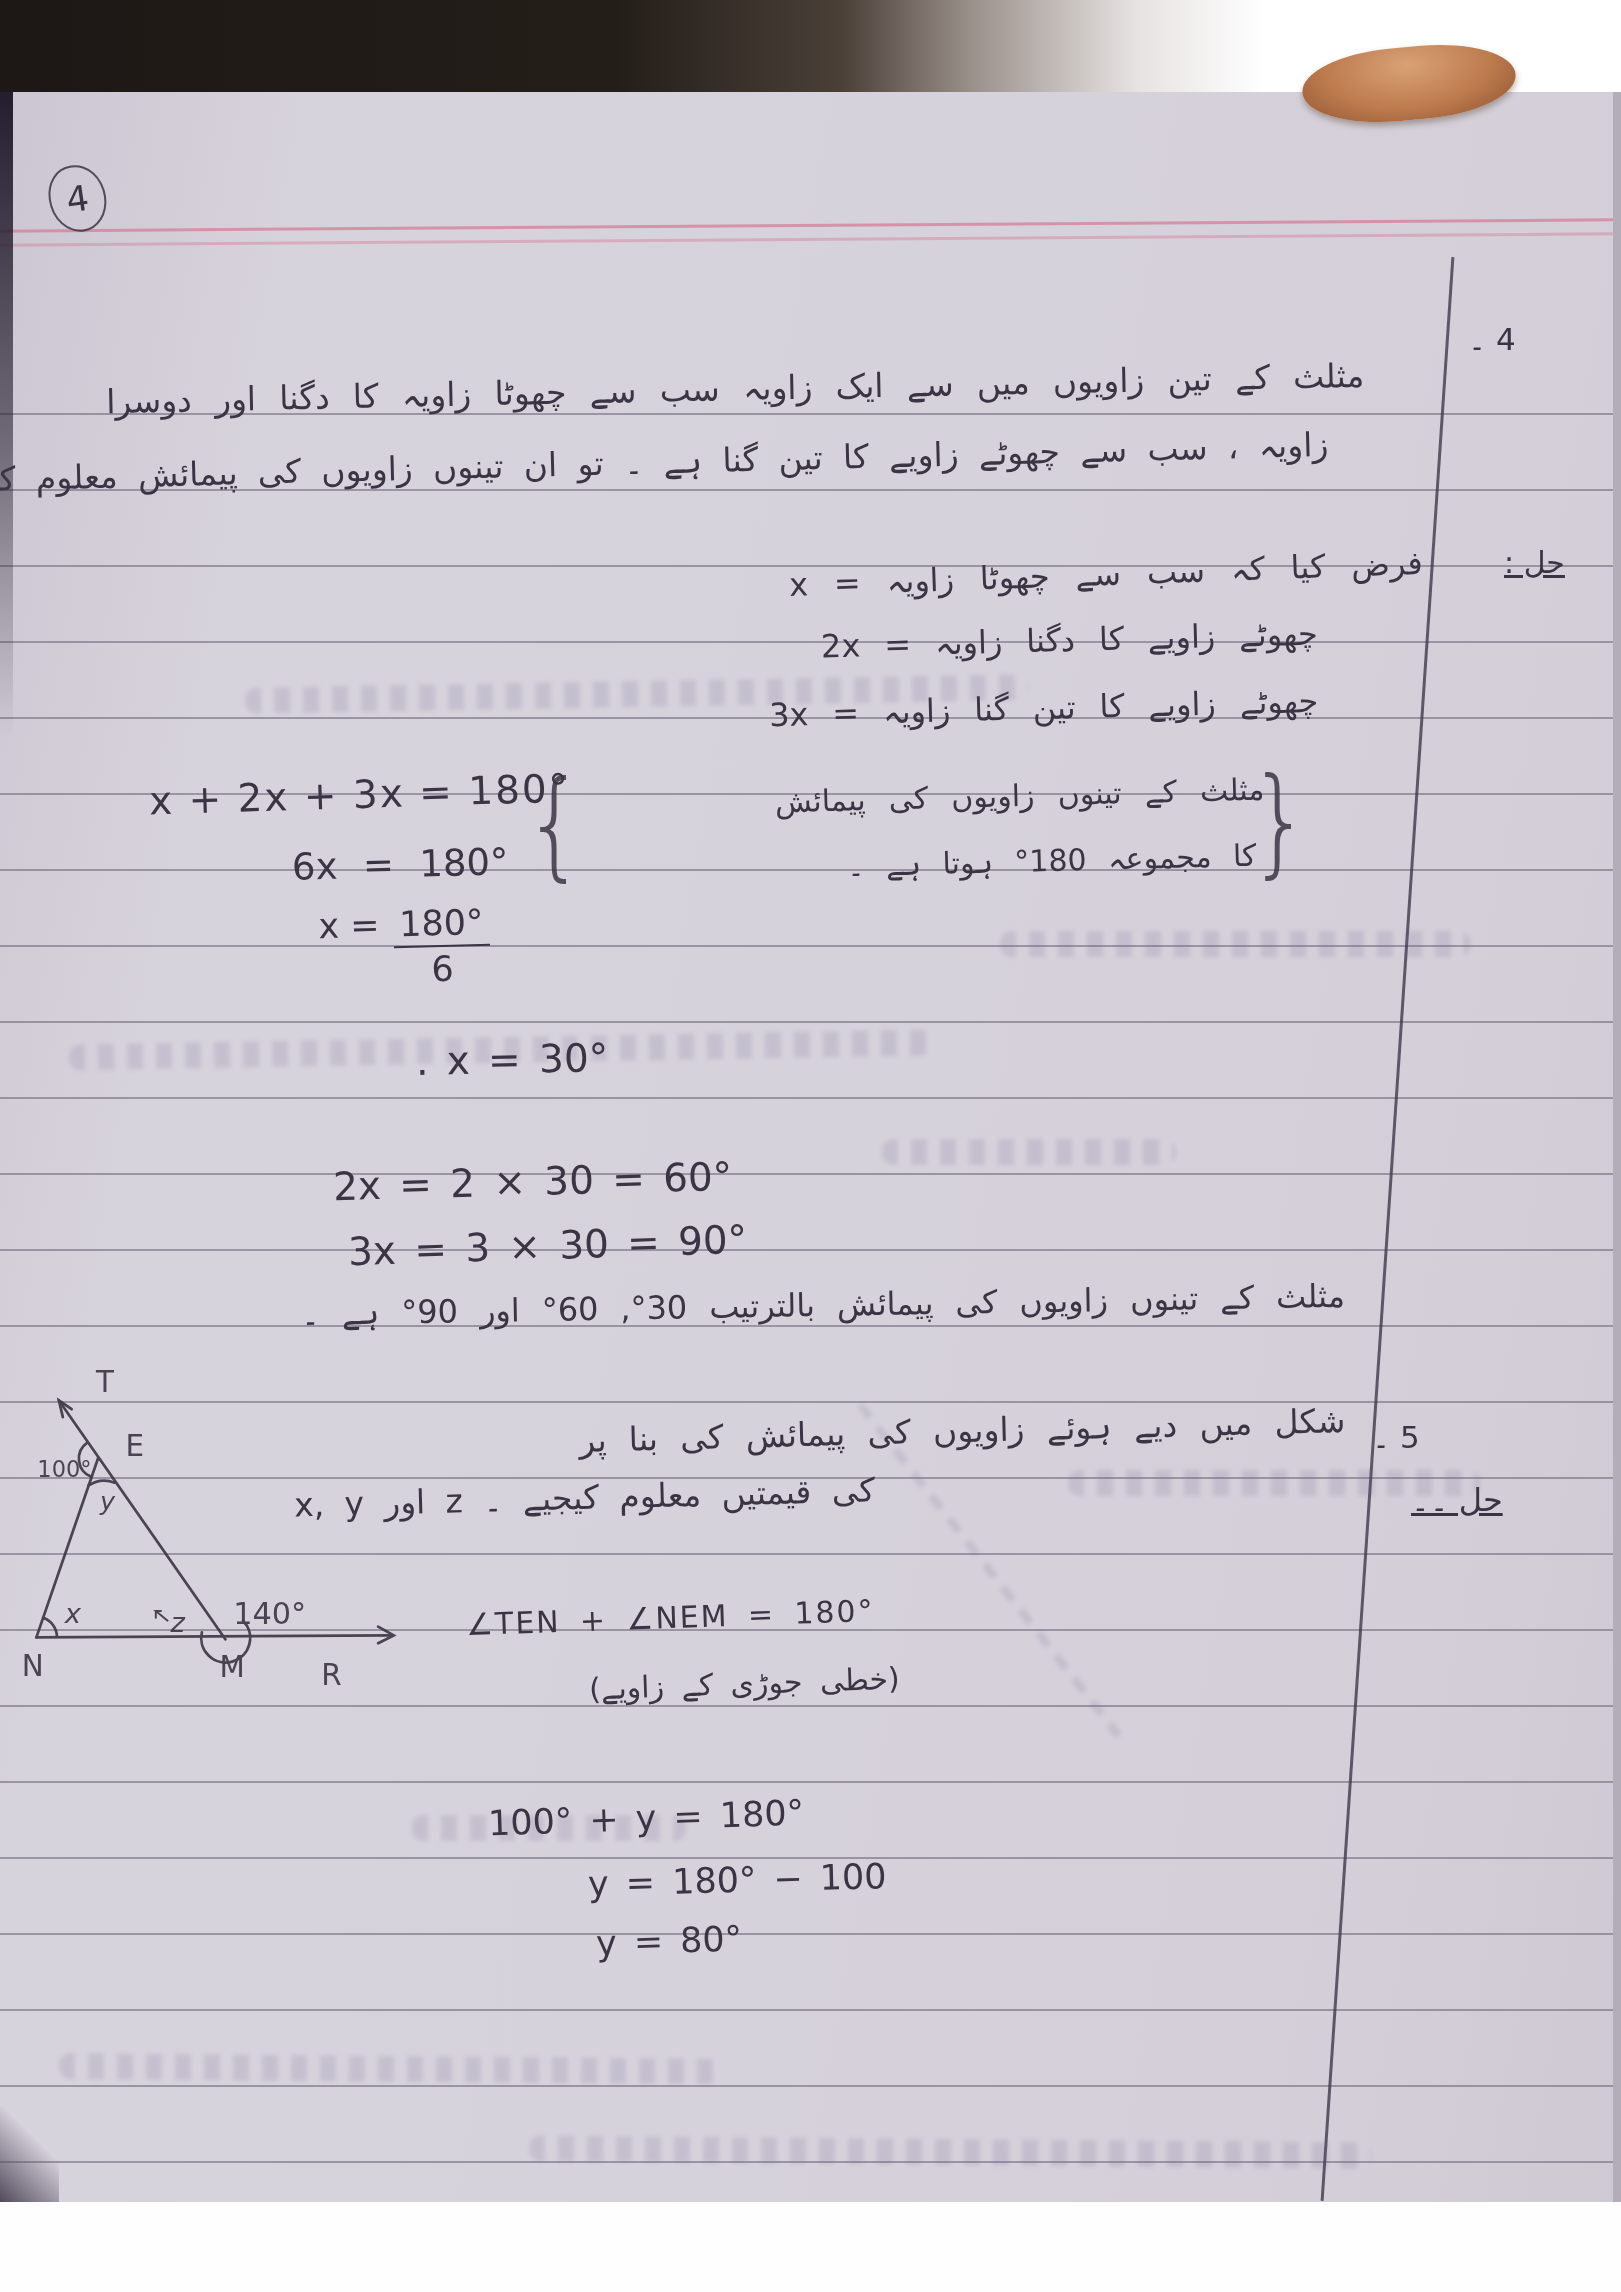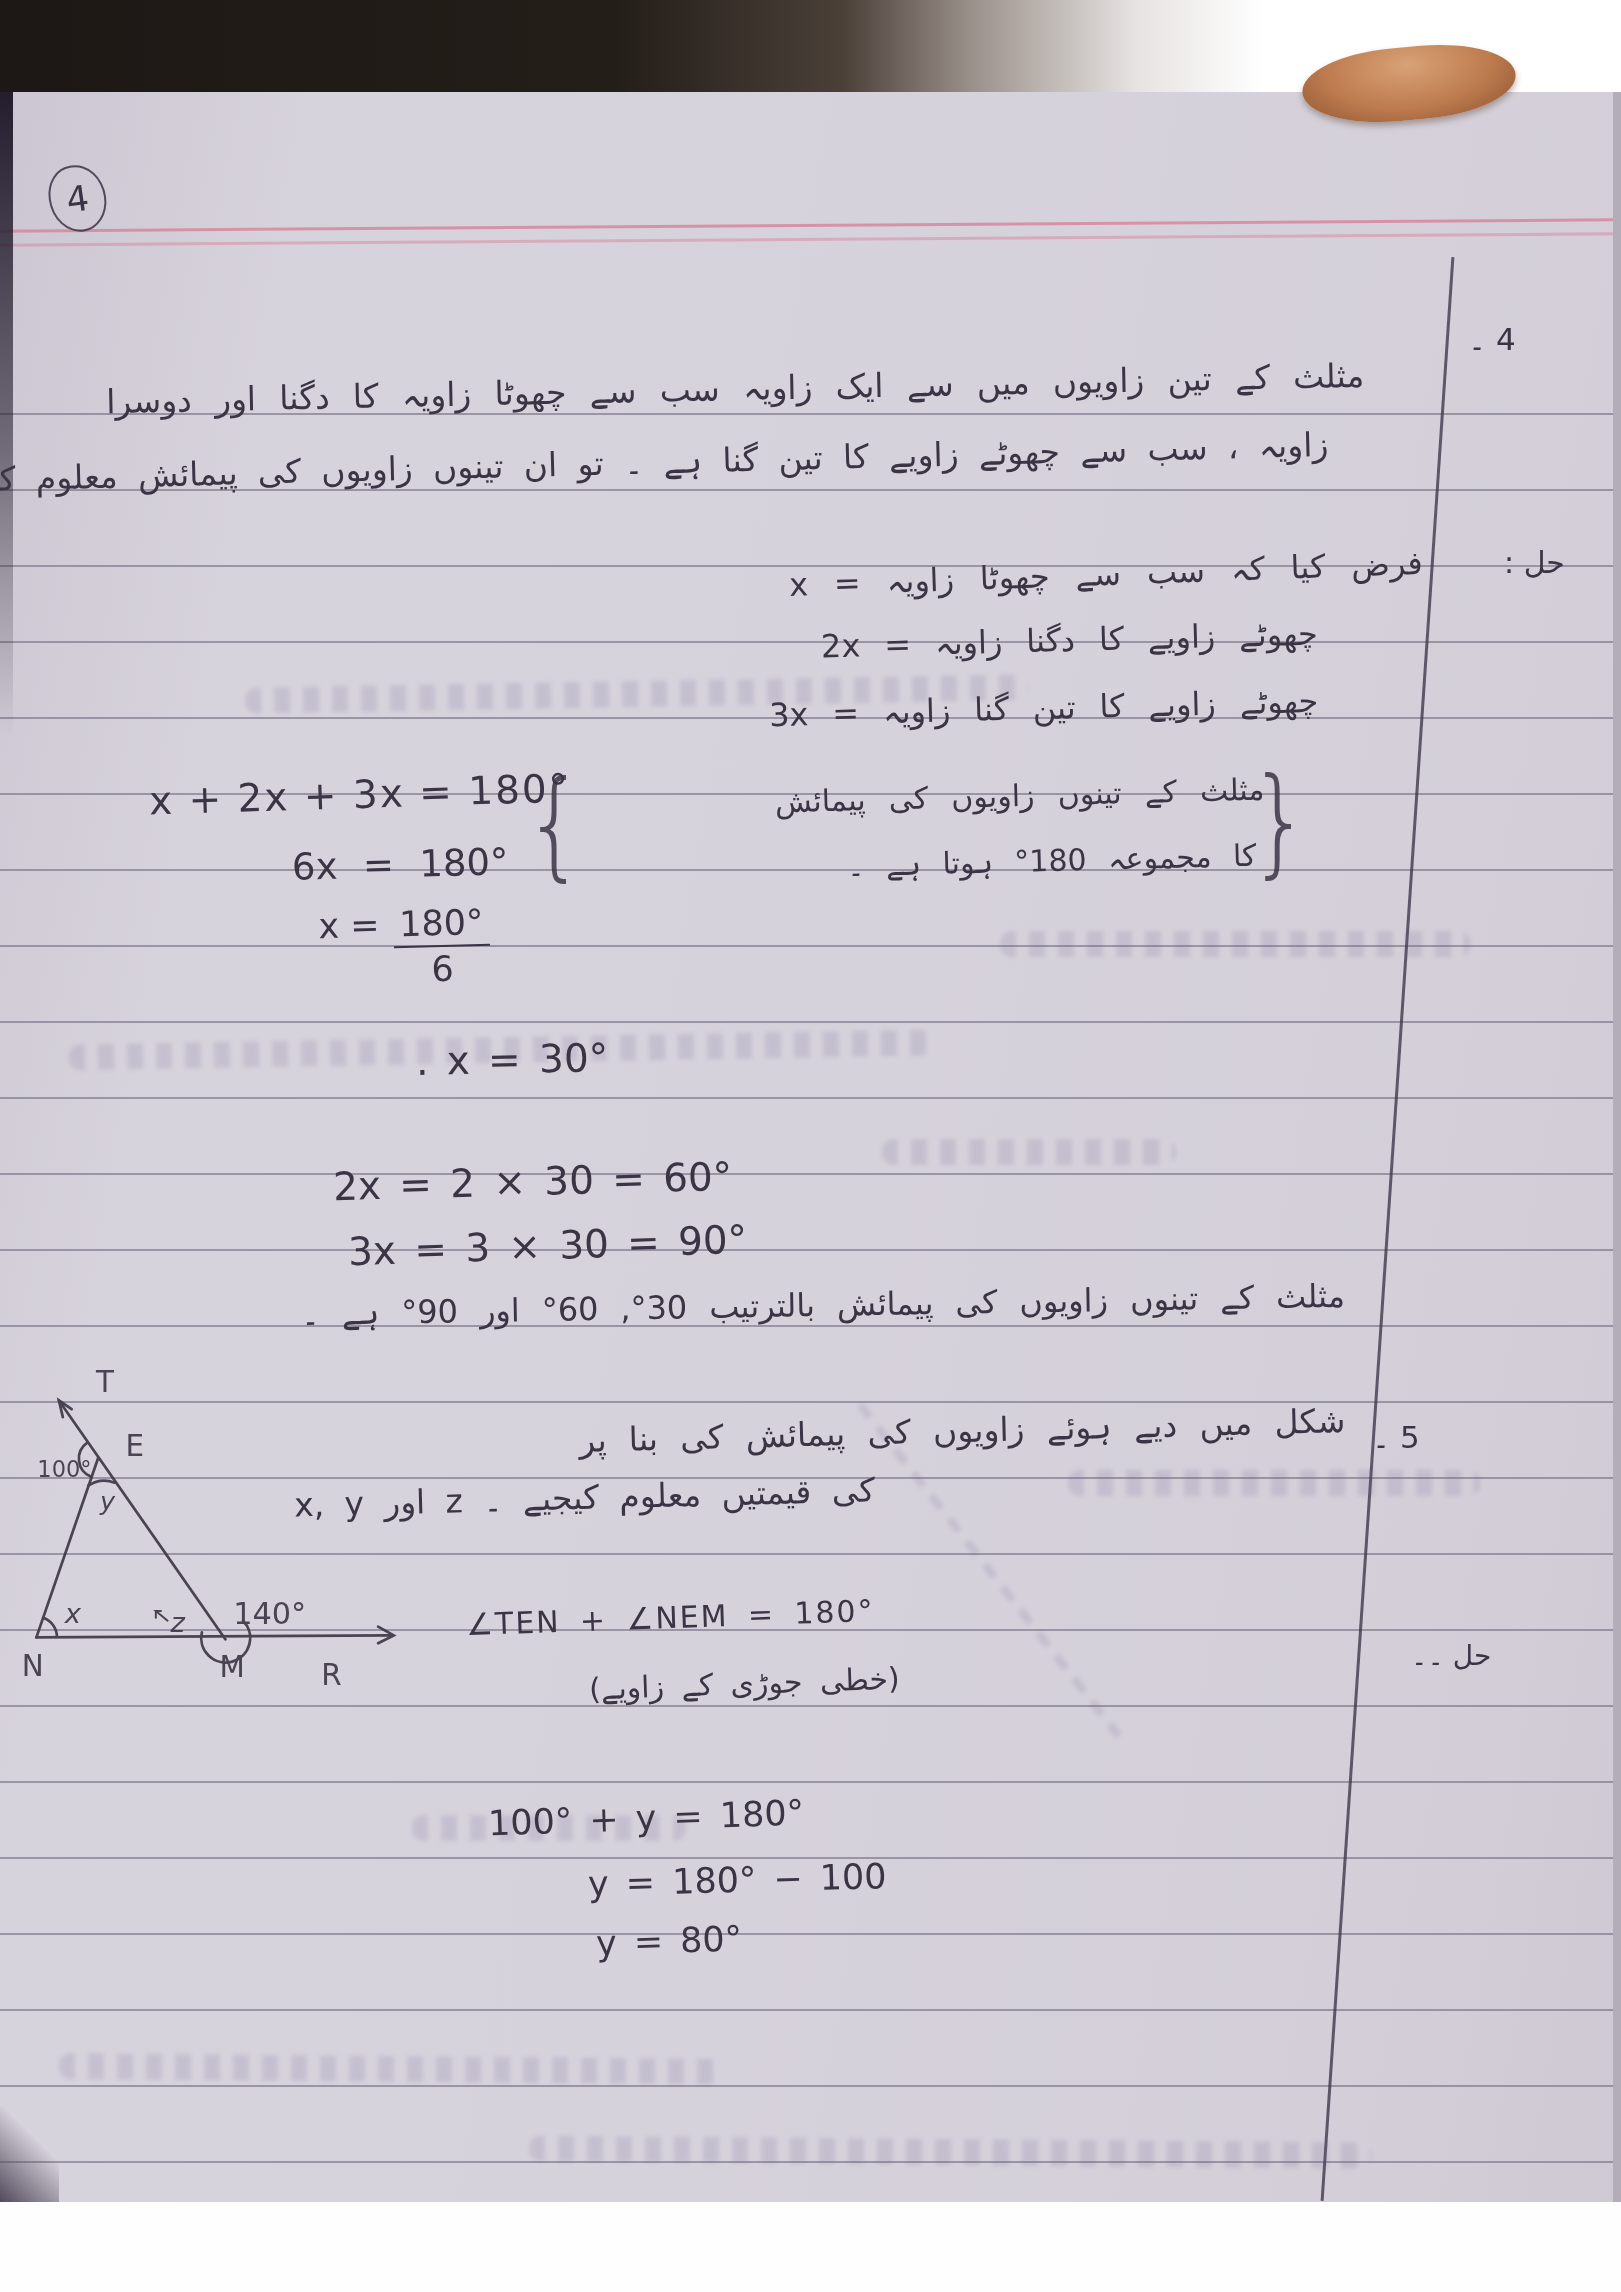--- a/index.html
+++ b/index.html
@@ -73,21 +73,21 @@
   <div class="ghost" style="left:59px;top:2056px;width:667px;transform:rotate(.5deg);"></div>
   <div class="ghost" style="left:529px;top:2139px;width:843px;transform:rotate(.5deg);"></div>
   <div class="ghost" style="left:863px;top:1402px;width:421px;height:7.8px;transform:rotate(52deg);transform-origin:0 0;"></div>
 
   <div class="hw badge">4</div>
 
   <div class="hw rtl" style="left:1468px;top:321px;font-size:31px;">4 ۔</div>
   <div class="hw rtl" style="right:257px;top:369px;font-size:33px;word-spacing:12.7px;transform:rotate(-1.2deg);">مثلث کے تین زاویوں میں سے ایک زاویہ سب سے چھوٹا زاویہ کا دگنا اور دوسرا</div>
   <div class="hw rtl" style="right:292px;top:443px;font-size:33px;word-spacing:9.8px;transform:rotate(-1.5deg);">زاویہ ، سب سے چھوٹے زاویے کا تین گنا ہے ۔ تو ان تینوں زاویوں کی پیمائش معلوم کیجیے</div>
 
-  <div class="hw rtl" style="left:1504px;top:545px;font-size:30px;">حل :</div>
+  <div class="hw rtl" style="left:1504px;top:545px;font-size:30px;text-decoration:underline;">حل :</div>
   <div class="hw rtl" style="right:198px;top:555px;font-size:32px;word-spacing:15.7px;transform:rotate(-2deg);">فرض کیا کہ سب سے چھوٹا زاویہ = x</div>
   <div class="hw rtl" style="right:303px;top:621px;font-size:32px;word-spacing:13.7px;transform:rotate(-1.5deg);">چھوٹے زاویے کا دگنا زاویہ = 2x</div>
   <div class="hw rtl" style="right:303px;top:689px;font-size:32px;word-spacing:13.7px;transform:rotate(-1.5deg);">چھوٹے زاویے کا تین گنا زاویہ = 3x</div>
 
   <div class="hw" style="left:149px;top:772px;font-size:39px;letter-spacing:2px;transform:rotate(-1.8deg);">x + 2x + 3x  =  180°</div>
   <div class="hw brace" style="left:518px;top:766px;">{</div>
   <div class="hw brace" style="left:1243px;top:763px;">}</div>
   <div class="hw rtl" style="right:357px;top:778px;font-size:30px;word-spacing:13.7px;transform:rotate(-1.5deg);">مثلث کے تینوں زاویوں کی پیمائش</div>
   <div class="hw rtl" style="right:365px;top:843px;font-size:30px;word-spacing:11.8px;transform:rotate(-1.5deg);">کا مجموعہ 180° ہوتا ہے ۔</div>
 
@@ -98,21 +98,21 @@
   </div>
 
   <div class="hw" style="left:416px;top:1037px;font-size:39px;word-spacing:5.9px;transform:rotate(-1.2deg);">.  x  =  30°</div>
   <div class="hw" style="left:333px;top:1159px;font-size:39px;word-spacing:5.9px;transform:rotate(-1.5deg);">2x = 2 × 30 = 60°</div>
   <div class="hw" style="left:348px;top:1223px;font-size:39px;word-spacing:5.9px;transform:rotate(-1.8deg);">3x = 3 × 30 = 90°</div>
   <div class="hw rtl" style="right:276px;top:1286px;font-size:32px;word-spacing:11.8px;transform:rotate(-1deg);">مثلث کے تینوں زاویوں کی پیمائش بالترتیب 30°, 60° اور 90° ہے ۔</div>
 
   <div class="hw rtl" style="left:1372px;top:1419px;font-size:31px;">5 ۔</div>
   <div class="hw rtl" style="right:276px;top:1411px;font-size:33px;word-spacing:11.8px;transform:rotate(-1.5deg);">شکل میں دیے ہوئے زاویوں کی پیمائش کی بنا پر</div>
   <div class="hw rtl" style="right:746px;top:1478px;font-size:33px;word-spacing:9.8px;transform:rotate(-1.5deg);">x, y اور z کی قیمتیں معلوم کیجیے ۔</div>
-  <div class="hw rtl" style="left:1411px;top:1639px;font-size:28px;">حل ۔۔</div>
+  <div class="hw rtl" style="left:1411px;top:1481px;font-size:32px;text-decoration:underline;">حل ۔۔</div>
 
   <div class="hw" style="left:466px;top:1600px;font-size:30px;letter-spacing:2px;word-spacing:7.8px;transform:rotate(-2deg);">∠TEN + ∠NEM = 180°</div>
   <div class="hw rtl" style="right:721px;top:1666px;font-size:30px;word-spacing:7.8px;transform:rotate(-2deg);">(خطی جوڑی کے زاویے)</div>
   <div class="hw" style="left:488px;top:1798px;font-size:35px;word-spacing:5.9px;transform:rotate(-2deg);">100° + y  =  180°</div>
   <div class="hw" style="left:588px;top:1860px;font-size:35px;word-spacing:5.9px;transform:rotate(-1.5deg);">y  =  180° − 100</div>
   <div class="hw" style="left:596px;top:1921px;font-size:35px;word-spacing:5.9px;transform:rotate(-2deg);">y  =  80°</div>
 
   <svg style="position:absolute;left:7.8px;top:1358px;" width="421" height="358" viewBox="0 0 430 365" fill="none" stroke="#3b3544" stroke-width="2.8" stroke-linecap="round" opacity=".9">
     <line x1="29" y1="285" x2="392" y2="283"></line>
     <polyline points="378,274 394,283 378,291"></polyline>

